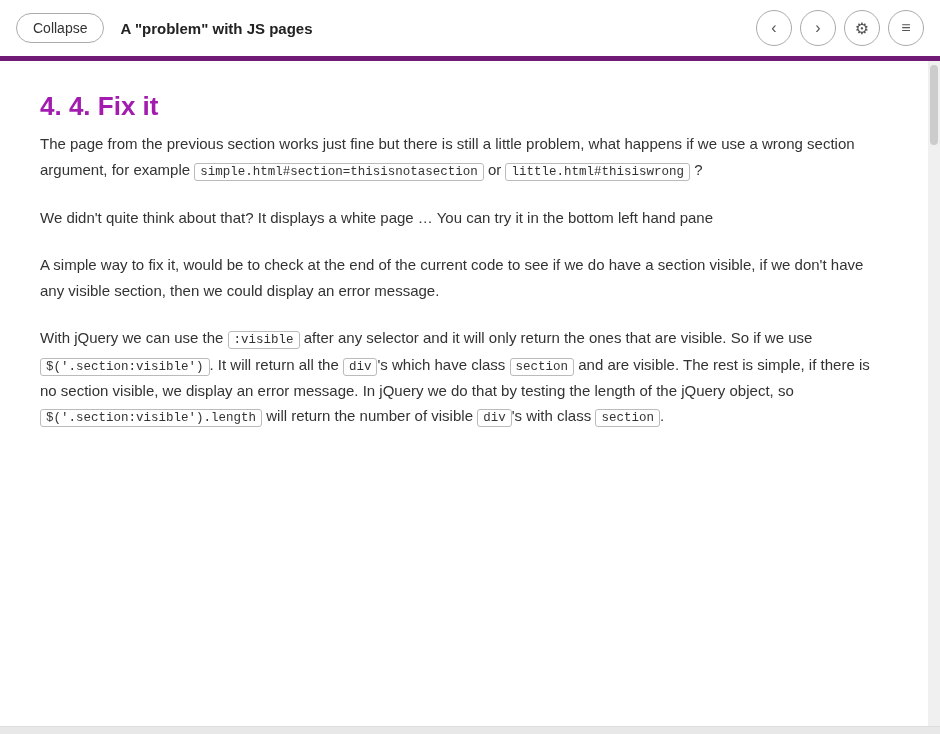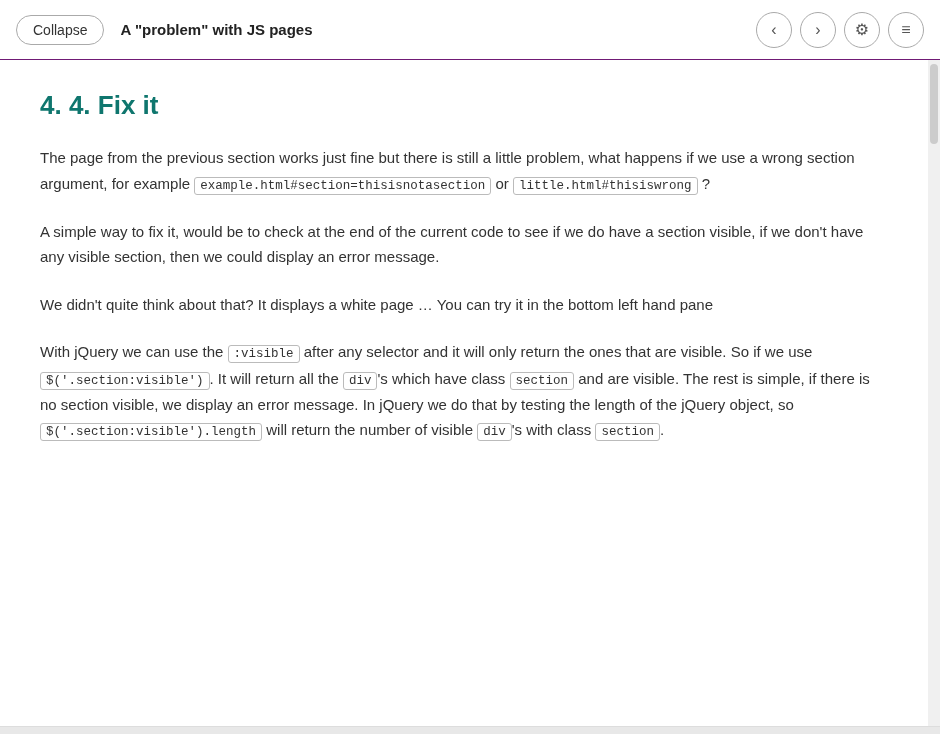--- a/index.html
+++ b/index.html
@@ -24,21 +24,21 @@
       overflow: hidden;
     }
 
     
     .top-nav {
       display: flex;
       align-items: center;
       justify-content: space-between;
       padding: 10px 16px;
       background: #fff;
-      border-bottom: 1px solid #701a75;
+      border-bottom: 5px solid #701a75;
       min-height: 60px;
     }
 
     .top-nav-left {
       display: flex;
       align-items: center;
       gap: 16px;
     }
 
     .collapse-btn {
@@ -107,22 +107,22 @@
       height: 80px;
       background: #ccc;
       border-radius: 4px;
       margin-top: 4px;
     }
 
     
     .page-title {
       font-size: 26px;
       font-weight: 700;
-      color: #0f766e;
-      margin-bottom: 24px;
+      color: #a21caf;
+      margin-bottom: 9px;
     }
 
     .content-paragraph {
       font-size: 15px;
       line-height: 1.7;
       color: #333;
       margin-bottom: 22px;
     }
 
     code.inline {
@@ -158,29 +158,29 @@
       <button class="nav-icon-btn">≡</button>
     </div>
   </div>
 
   <div class="main-content">
     <div class="content-panel">
 
       <h1 class="page-title">4. 4. Fix it</h1>
 
       <p class="content-paragraph">
-        <span>The page from the previous section works just fine but there is still a little problem, what happens if we use a wrong section argument, for example </span><code class="inline">example.html#section=thisisnotasection</code><span> or </span><code class="inline">little.html#thisiswrong</code><span> ?</span>
+        <span>The page from the previous section works just fine but there is still a little problem, what happens if we use a wrong section argument, for example </span><code class="inline">simple.html#section=thisisnotasection</code><span> or </span><code class="inline">little.html#thisiswrong</code><span> ?</span>
+      </p>
+
+      <p class="content-paragraph">
+        <span>We didn't quite think about that? It displays a white page … You can try it in the bottom left hand pane</span>
       </p>
 
       <p class="content-paragraph">
         <span>A simple way to fix it, would be to check at the end of the current code to see if we do have a section visible, if we don't have any visible section, then we could display an error message.</span>
-      </p>
-
-      <p class="content-paragraph">
-        <span>We didn't quite think about that? It displays a white page … You can try it in the bottom left hand pane</span>
       </p>
 
       <p class="content-paragraph">
         <span>With jQuery we can use the </span><code class="inline">:visible</code><span> after any selector and it will only return the ones that are visible. So if we use </span><code class="inline">$('.section:visible')</code><span>. It will return all the </span><code class="inline">div</code><span>'s which have class </span><code class="inline">section</code><span> and are visible. The rest is simple, if there is no section visible, we display an error message. In jQuery we do that by testing the length of the jQuery object, so </span><code class="inline">$('.section:visible').length</code><span> will return the number of visible </span><code class="inline">div</code><span>'s with class </span><code class="inline">section</code><span>.</span>
       </p>
 
     </div>
 
     <div class="scrollbar-track">
       <div class="scrollbar-thumb"></div>

